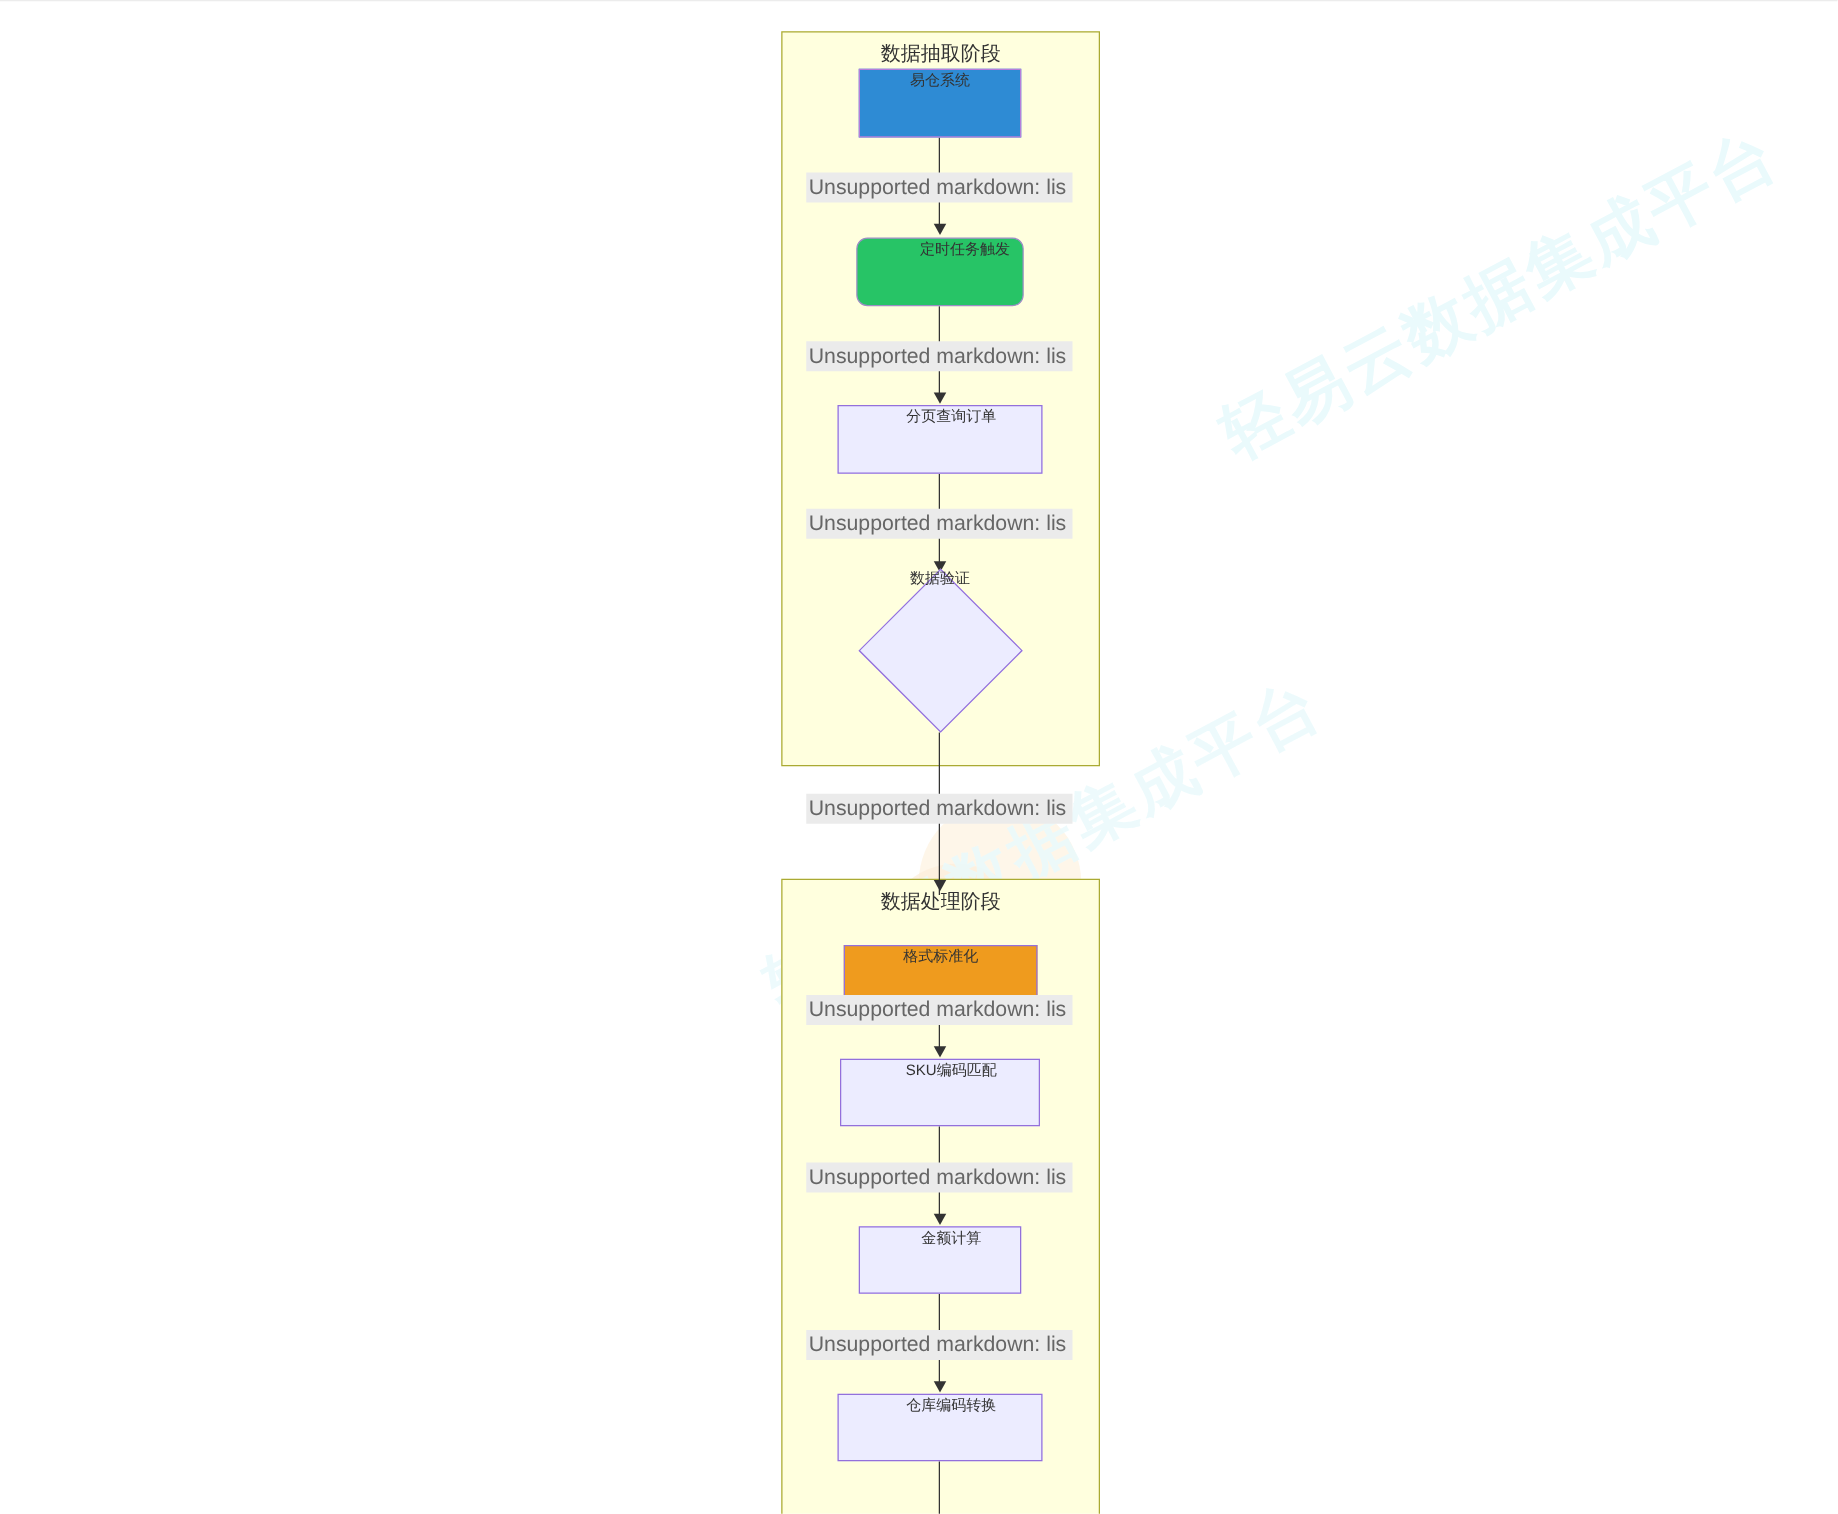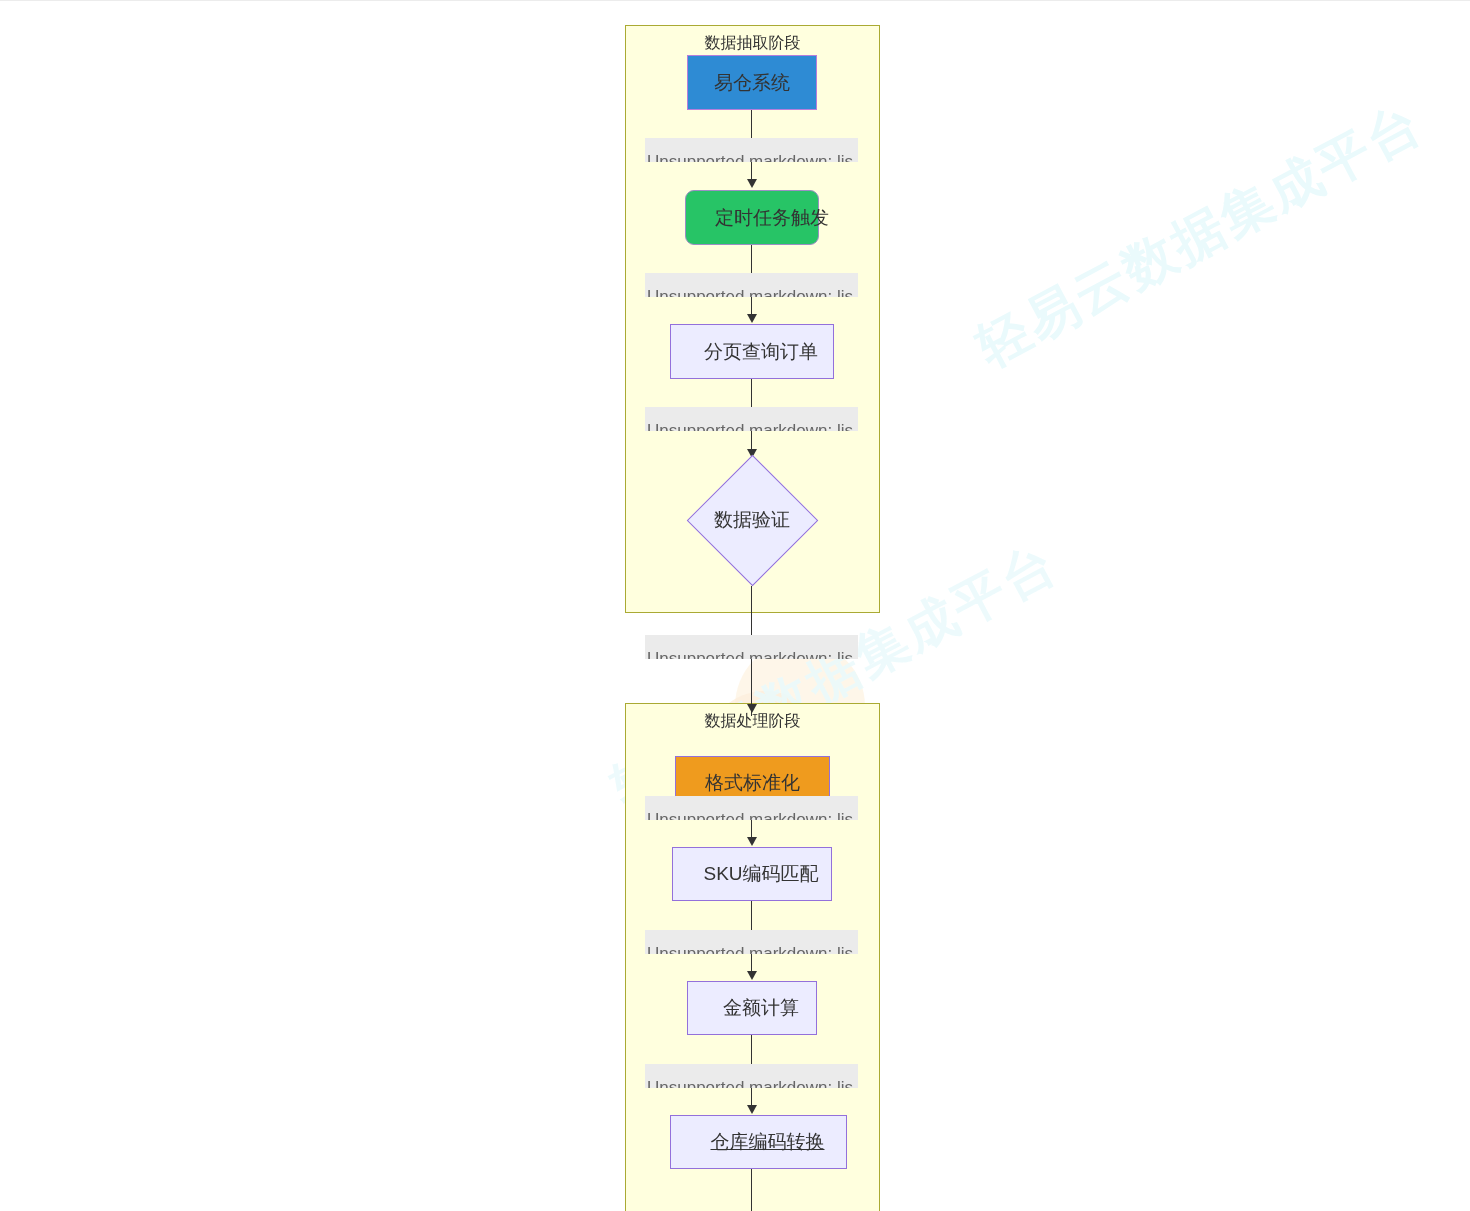--- a/index.html
+++ b/index.html
@@ -72,23 +72,22 @@
     color: #333333;
     white-space: nowrap;
     z-index: 4;
   }
 
   
   .node {
     position: absolute;
     box-sizing: border-box;
     display: flex;
-    align-items: center;
     justify-content: center;
-    font-size: 19px;
+    font-size: 12px;
     color: #333333;
     white-space: nowrap;
     z-index: 5;
   }
   .node.rect {
     background: #ececff;
     border: 1px solid #9370db;
     padding-left: 18px;
   }
   .node.blue {
@@ -151,21 +150,21 @@
   }
 
   
   .edge-label {
     position: absolute;
     background: #ebebeb;
     color: #666666;
     font-size: 17px;
     line-height: 24px;
     height: 24px;
-    padding: 12px 2px;
+    padding: 0 2px;
     white-space: nowrap;
     overflow: hidden;
     z-index: 6;
     box-sizing: border-box;
   }
 </style>
 </head>
 <body>
 
 <div id="watermark-layer">
@@ -235,19 +234,19 @@
   <div class="edge-label" style="left:645px; top:929px; width:213px;">Unsupported markdown: lis</div>
 
   <div class="node rect" style="left:687px; top:980px; width:130px; height:54px;">
     <span>金额计算</span>
   </div>
 
   <div class="edge-line" style="left:751px; top:1034px; height:71px;"></div>
   <div class="arrow-head" style="left:747px; top:1104px;"></div>
   <div class="edge-label" style="left:645px; top:1063px; width:213px;">Unsupported markdown: lis</div>
 
-  <div class="node rect" style="left:670px; top:1114px; width:177px; height:54px;text-decoration:underline;">
+  <div class="node rect" style="left:670px; top:1114px; width:164px; height:54px;">
     <span>仓库编码转换</span>
   </div>
 
   <div class="edge-line" style="left:751px; top:1168px; height:43px;"></div>
 
 </div>
 
 </body></html>

